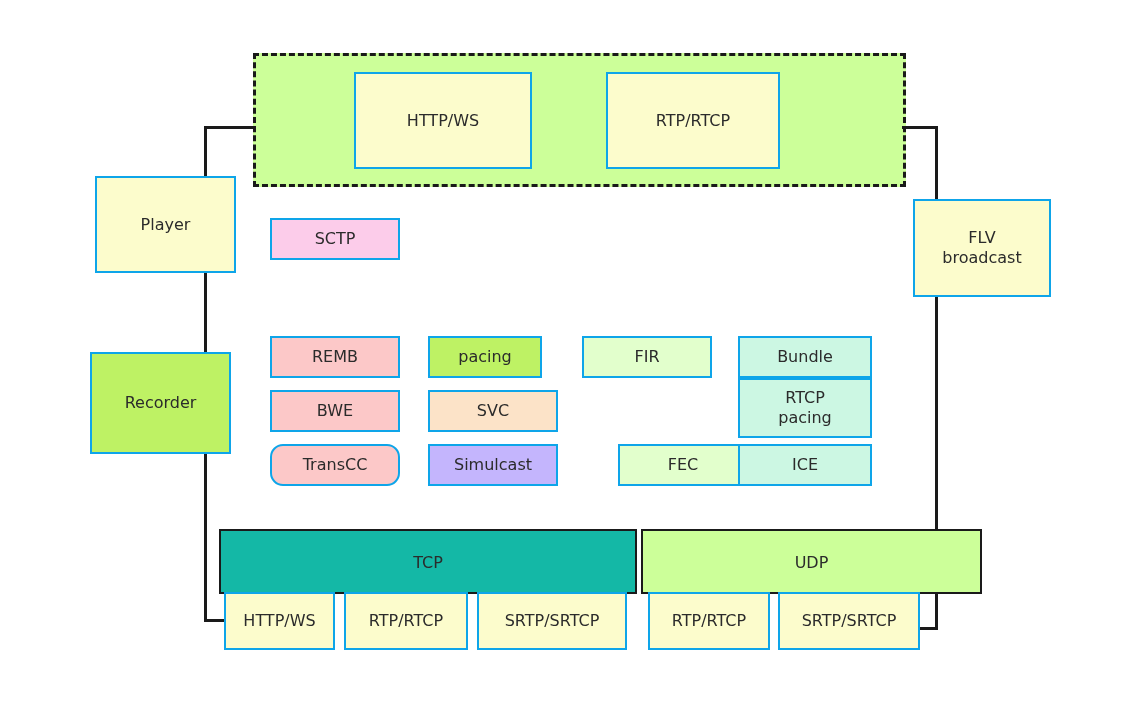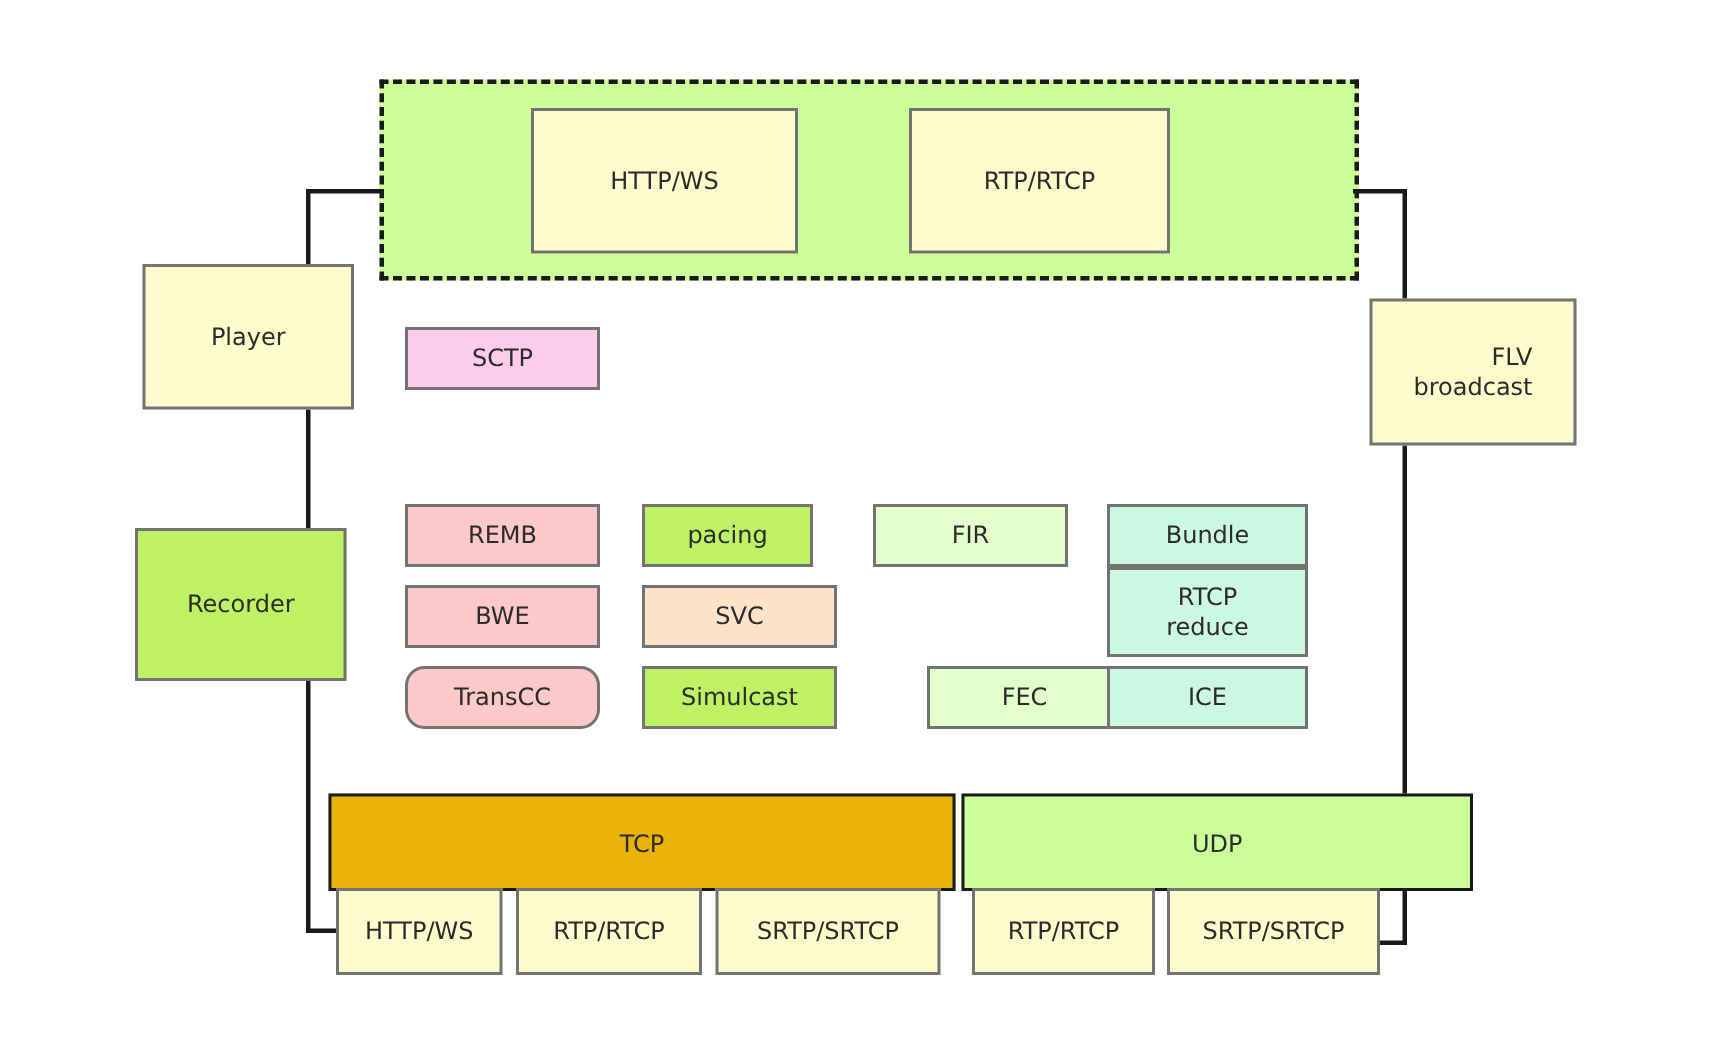--- a/index.html
+++ b/index.html
@@ -14,21 +14,21 @@
   #canvas {
     position: relative;
     width: 1142px;
     height: 706px;
     background: #ffffff;
     overflow: hidden;
   }
   .node {
     position: absolute;
     box-sizing: border-box;
-    border: 2px solid #737373;
+    border: 2px solid #0ea5e9;
     display: flex;
     align-items: center;
     justify-content: center;
     text-align: center;
     color: #2b2b2b;
     line-height: 1.22;
     font-size: 16px;
     white-space: pre-line;
     z-index: 3;
   }
@@ -74,42 +74,42 @@
   <div class="edge h" style="left:204px; top:619px; width:30px;"></div>
 
   <div class="edge h" style="left:902px; top:126px; width:36px;"></div>
   <div class="edge v" style="left:935px; top:126px; height:504px;"></div>
   <div class="edge h" style="left:908px; top:627px; width:30px;"></div>
 
   <div class="node" style="left:95px; top:176px; width:141px; height:97px; background:#fcfccc;">Player</div>
 
   <div class="node" style="left:90px; top:352px; width:141px; height:102px; background:#bef264;">Recorder</div>
 
-  <div class="node" style="left:913px; top:199px; width:138px; height:98px; background:#fcfccc;text-align:right;">FLV
+  <div class="node" style="left:913px; top:199px; width:138px; height:98px; background:#fcfccc;">FLV
 broadcast</div>
 
   <div class="node" style="left:270px; top:218px; width:130px; height:42px; background:#fcccea;">SCTP</div>
 
   <div class="node" style="left:270px; top:336px; width:130px; height:42px; background:#fcc8c8;">REMB</div>
   <div class="node" style="left:270px; top:390px; width:130px; height:42px; background:#fcc8c8;">BWE</div>
   <div class="node" style="left:270px; top:444px; width:130px; height:42px; background:#fcc8c8;border-radius:13px;">TransCC</div>
 
   <div class="node" style="left:428px; top:336px; width:114px; height:42px; background:#bef264;">pacing</div>
   <div class="node" style="left:428px; top:390px; width:130px; height:42px; background:#fce3c8;text-align:right;">SVC</div>
-  <div class="node" style="left:428px; top:444px; width:130px; height:42px; background:#bef264;">Simulcast</div>
+  <div class="node" style="left:428px; top:444px; width:130px; height:42px; background:#c4b5fd;">Simulcast</div>
 
   <div class="node" style="left:582px; top:336px; width:130px; height:42px; background:#e2ffcc;">FIR</div>
   <div class="node" style="left:582px; top:444px; width:130px; height:42px; background:#e2ffcc;margin-left:36px;">FEC</div>
 
   <div class="node" style="left:738px; top:336px; width:134px; height:42px; background:#ccf7e3;">Bundle</div>
   <div class="node" style="left:738px; top:378px; width:134px; height:60px; background:#ccf7e3;">RTCP
-reduce</div>
+pacing</div>
   <div class="node" style="left:738px; top:444px; width:134px; height:42px; background:#ccf7e3;">ICE</div>
 
-  <div class="band" style="left:219px; top:529px; width:418px; height:65px; background:#eab308;">TCP</div>
+  <div class="band" style="left:219px; top:529px; width:418px; height:65px; background:#14b8a6;">TCP</div>
 
   <div class="band" style="left:641px; top:529px; width:341px; height:65px; background:#ccff99;">UDP</div>
 
   <div class="node" style="left:224px; top:592px; width:111px; height:58px; background:#fcfccc;">HTTP/WS</div>
   <div class="node" style="left:344px; top:592px; width:124px; height:58px; background:#fcfccc;">RTP/RTCP</div>
   <div class="node" style="left:477px; top:592px; width:150px; height:58px; background:#fcfccc;">SRTP/SRTCP</div>
 
   <div class="node" style="left:648px; top:592px; width:122px; height:58px; background:#fcfccc;">RTP/RTCP</div>
   <div class="node" style="left:778px; top:592px; width:142px; height:58px; background:#fcfccc;">SRTP/SRTCP</div>
 

